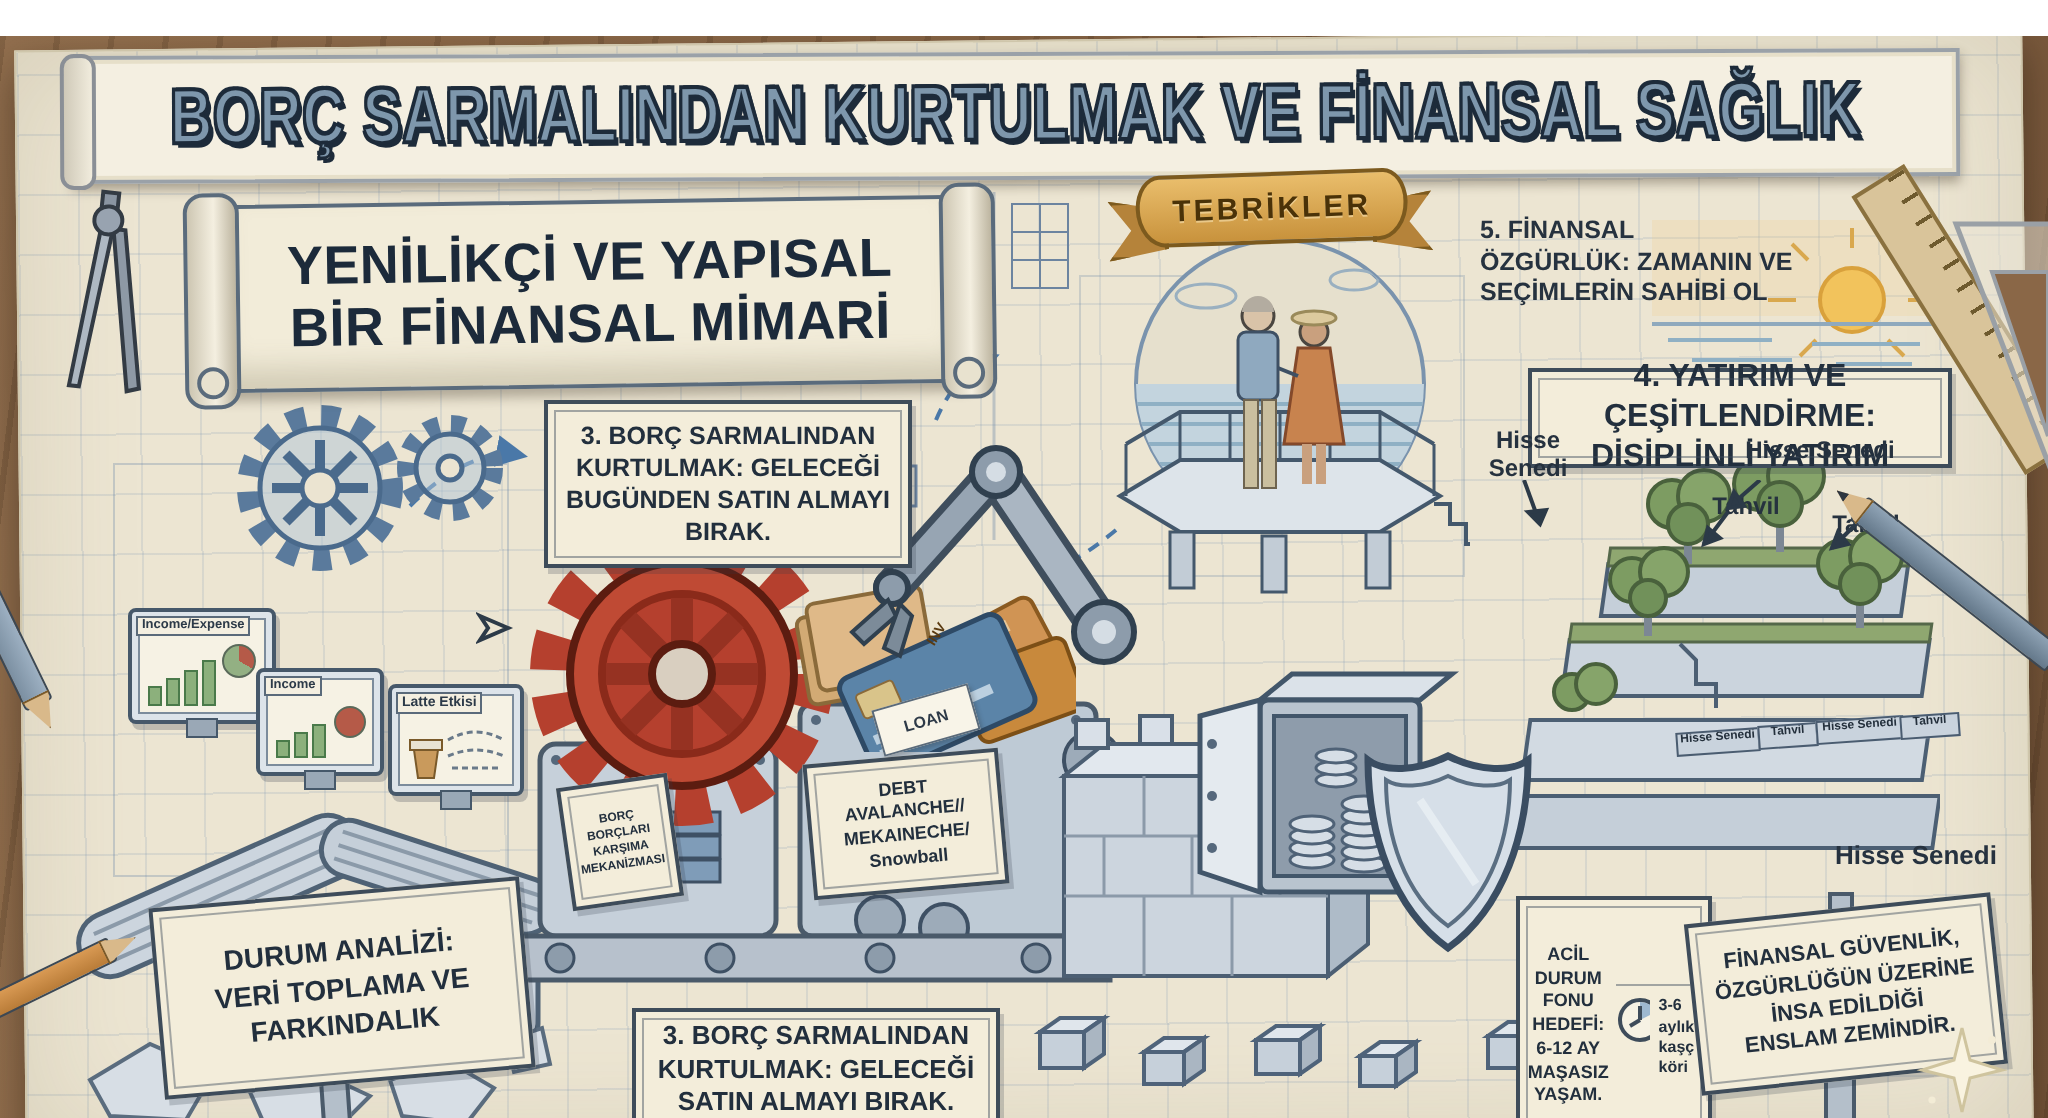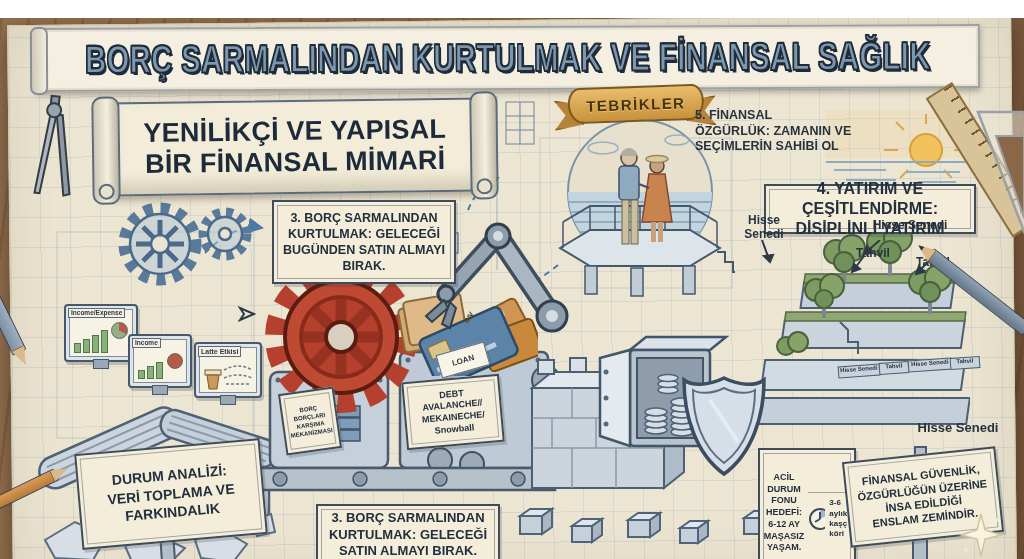--- a/index.html
+++ b/index.html
@@ -397,21 +397,21 @@
   </div>
 
   <div class="ribbon">
     <div class="tail l"></div>
     <div class="tail r"></div>
     <div class="main">
         <span class="ribbon-text">TEBRİKLER</span>
       </div>
   </div>
 
-  <div class="flow-label pre" style="left:695px;top:90px;width:170px;text-align:left;font-size:12.5px;line-height:1.25">5. FİNANSAL
+  <div class="flow-label pre" style="left:740px;top:90px;width:170px;text-align:left;font-size:12.5px;line-height:1.25">5. FİNANSAL
 ÖZGÜRLÜK: ZAMANIN VE
 SEÇİMLERİN SAHİBİ OL</div>
 
   <div class="label-box" style="left:764px;top:166px;width:208px;height:46px;font-size:16px;line-height:1.25">
       <span class="pre">4. YATIRIM VE ÇEŞİTLENDİRME:
 DİSİPLİNLİ YATIRIM</span>
     </div>
 
   <div class="flow-label pre" style="left:737px;top:196px;width:54px;font-size:12px;line-height:1.15">Hisse
 Senedi</div>
@@ -514,21 +514,21 @@
       <span class="pre">DURUM ANALİZİ:
 VERİ TOPLAMA VE
 FARKINDALIK</span>
     </div>
 
   <div class="label-box" style="left:758px;top:430px;width:94px;height:114px;font-size:9px;line-height:1.3;flex-direction:row;justify-content:flex-start;padding-top:6px">
     <span class="pre">ACİL DURUM
 FONU HEDEFİ:
 6-12 AY MAŞASIZ
 YAŞAM.</span>
-    <div style="display:flex;align-items:center;gap:4px;margin-top:6px;border-top:1px solid rgba(62,76,90,.45);padding-top:5px">
+    <div style="display:flex;gap:4px;margin-top:6px;border-top:1px solid rgba(62,76,90,.45);padding-top:5px">
       <svg width="24" height="24">
         <circle cx="12" cy="12" r="10" fill="#f6f2e4" stroke="#3e4c5a" stroke-width="2"></circle>
         <path d="M12,12 L12,3 A9,9 0 0 1 20,8 Z" fill="#9db8d0"></path>
         <line x1="12" y1="12" x2="12" y2="5" stroke="#3e4c5a" stroke-width="2"></line>
         <line x1="12" y1="12" x2="7" y2="15" stroke="#3e4c5a" stroke-width="2"></line>
       </svg>
       <span class="pre" style="font-size:8px;text-align:left">3-6 aylık
 kaşç köri</span>
     </div>
   </div>

